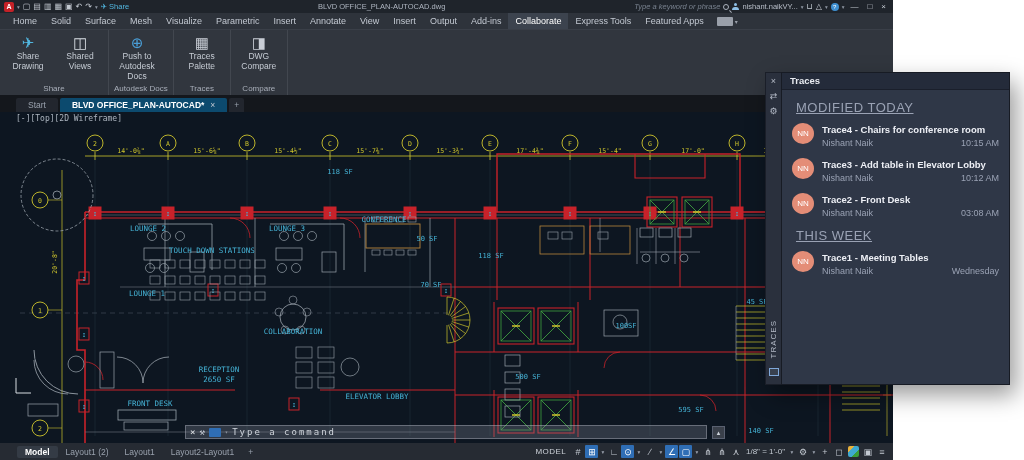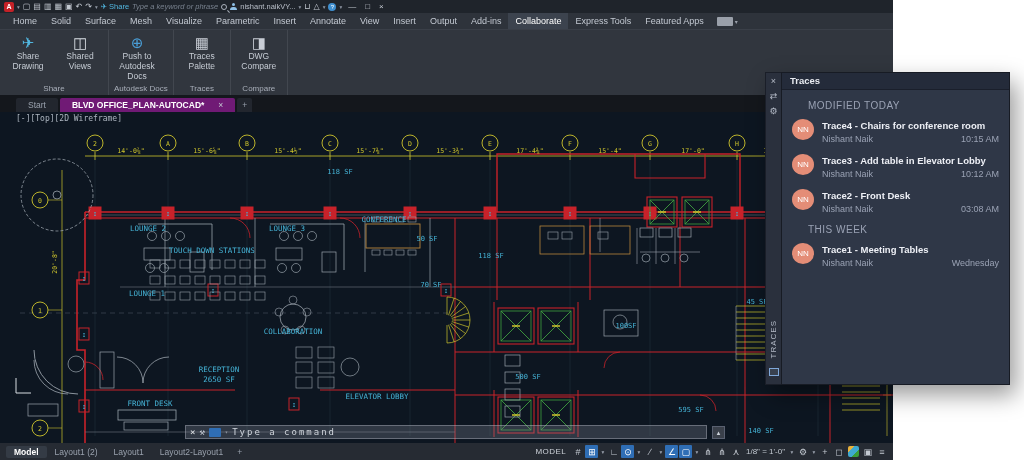--- a/index.html
+++ b/index.html
@@ -43,21 +43,21 @@
   .rgroup { display:flex; flex-direction:column; border-right:1px solid #42474f; padding:0 5px; }
   .rgroup-items { flex:1; display:flex; gap:6px; padding-top:3px; }
   .ritem { width:46px; display:flex; flex-direction:column; align-items:center; text-align:center; line-height:1.15; }
   .ritem .ricon { font-size:15px; height:19px; line-height:19px; }
   .rgroup-name { font-size:8px; color:#a9afba; text-align:center; padding:1px 0 2px; }
 
   
   .filetabs { height:17px; background:#14171c; display:flex; align-items:flex-end; padding-left:16px;
               font-size:8.5px; flex:0 0 17px; }
   .ftab { padding:2px 12px; color:#99a1ad; background:#22262e; margin-right:2px; border-radius:2px 2px 0 0; white-space:nowrap; }
-  .ftab.active { background:#701a75; color:#fff; font-weight:bold; display:flex; gap:14px; align-items:center; }
+  .ftab.active { background:#0c4a6e; color:#fff; font-weight:bold; display:flex; gap:6px; align-items:center; }
   .ftab-close { font-weight:normal; color:#c3c9d2; }
   .ftab-plus { width:15px; text-align:center; background:#22262e; color:#99a1ad; padding:2px 0; border-radius:2px 2px 0 0; }
 
   
   .canvas { position:relative; flex:1; background:#0d1621; overflow:hidden; }
   .viewport-label { position:absolute; left:16px; top:2px; font-size:8px; color:#aeb6c0;
                     font-family:"DejaVu Sans Mono", monospace; z-index:3; }
   .command-bar { position:absolute; left:185px; bottom:4px; width:522px; height:14px; z-index:4;
                  background:rgba(130,137,148,0.30); border:1px solid rgba(205,210,220,0.35);
                  display:flex; align-items:center; gap:4px; padding:0 4px;
@@ -65,21 +65,21 @@
   .cmd-x { font-size:9px; color:#e3e6ea; }
   .cmd-wrench { font-size:9px; color:#cdd2da; }
   .cmd-chip { width:12px; height:9px; background:#2f6eb5; border-radius:1px; }
   .cmd-text { letter-spacing:2px; color:#cfd4db; }
   .cmd-up { position:absolute; left:712px; bottom:4px; width:13px; height:13px; background:#3a404a;
             border:1px solid #596070; color:#cdd2da; font-size:7px; display:flex; align-items:center;
             justify-content:center; z-index:4; }
 
   
   .bottombar { height:17px; background:#262b33; display:flex; align-items:center; font-size:8.5px;
-               flex:0 0 17px; padding:0 4px 0 6px; }
+               flex:0 0 17px; padding:0 4px 0 17px; }
   .ltab { padding:1px 8px; color:#99a1ad; white-space:nowrap; }
   .ltab.active { color:#ffffff; font-weight:bold; background:#343b45; border-radius:2px; }
   .ltab-plus { color:#99a1ad; padding:1px 6px; }
   .bb-spacer { flex:1; }
   .mode-label { color:#cdd2d9; font-size:8px; letter-spacing:.4px; margin-right:5px; }
   .sicon { min-width:13px; height:13px; display:inline-flex; align-items:center; justify-content:center;
            color:#c3c9d1; font-size:9px; border-radius:1px; margin:0 .5px; }
   .sicon.on { background:#2f6eb5; color:#fff; }
   .sicon.caret { min-width:7px; font-size:5.5px; color:#9aa1ad; }
   .scale-text { color:#c3c9d1; font-size:8px; margin:0 3px; white-space:nowrap; }
@@ -92,21 +92,21 @@
   .panel-spine { width:16px; background:#2a303d; border:1px solid #1a1e28; border-right:none;
                  display:flex; flex-direction:column; align-items:center; padding:3px 0 8px; gap:5px;
                  color:#b6bcc8; font-size:9px; }
   .spine-vlabel { margin-top:auto; writing-mode:vertical-rl; transform:rotate(180deg); font-size:8px;
                   letter-spacing:1px; color:#b2b9c6; }
   .spine-bicon { width:10px; height:8px; border:1px solid #7fa7d8; background:#39414f; margin-top:5px; }
   .panel-content { flex:1; background:#2f3747; border:1px solid #171b24; display:flex; flex-direction:column; }
   .panel-header { height:17px; background:#242b3a; color:#e8ebf1; font-size:9.5px; font-weight:bold;
                   padding:2px 8px; border-bottom:1px solid #1a1f2b; flex:0 0 17px; }
   .panel-body { flex:1; padding:7px 10px 0 10px; overflow:hidden; }
-  .section-header { font-size:10px; color:#9aa2b4; letter-spacing:.5px; margin:3px 16px 8px; }
+  .section-header { font-size:13px; color:#9aa2b4; letter-spacing:.5px; margin:3px 4px 8px;text-decoration:underline; }
   .trace-item { display:flex; gap:8px; margin-bottom:10px; }
   .avatar { width:22px; height:21px; border-radius:50%; color:#fff; font-size:8px;
             display:flex; align-items:center; justify-content:center; flex:0 0 22px; }
   .trace-text { flex:1; padding-top:1px; }
   .trace-title { font-size:9.5px; font-weight:bold; color:#edeff5; margin-bottom:3px; }
   .trace-meta { display:flex; justify-content:space-between; font-size:9px; color:#9aa2b4; }
 </style>
 </head>
 <body>
 
@@ -122,20 +122,21 @@
         <span class="qat-icon">▦</span>
         <span class="qat-icon">▣</span>
         <span class="qat-icon">↶</span>
         <span class="qat-icon">↷</span>
       </span>
     <span class="caret">▾</span>
     <span class="share-quick">
       <span>✈</span>
       <span>Share</span>
     </span>
+    <span class="tb-center">BLVD OFFICE_PLAN-AUTOCAD.dwg</span>
     <span class="search-phrase">Type a keyword or phrase</span>
     <span class="magnifier"></span>
     <span class="person"></span>
     <span>nishant.naikVY...</span>
     <span class="caret">▾</span>
     <span class="qat-icon">⊔</span>
     <span class="qat-icon">△</span>
     <span class="caret">▾</span>
     <span class="help-circ">?</span>
     <span class="caret">▾</span>

